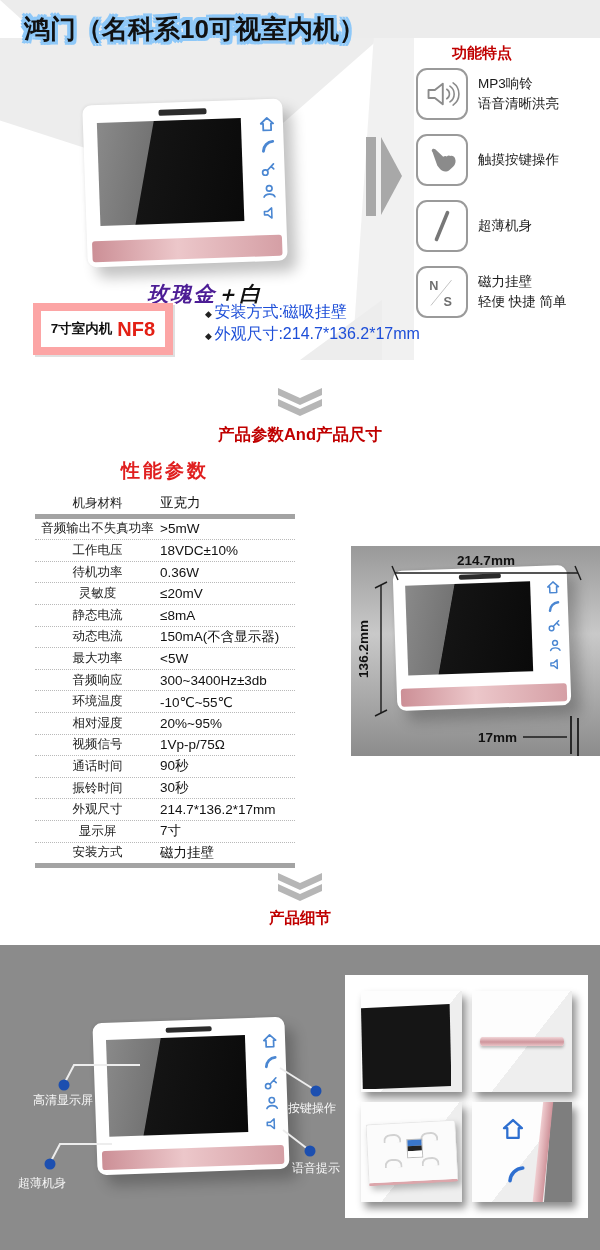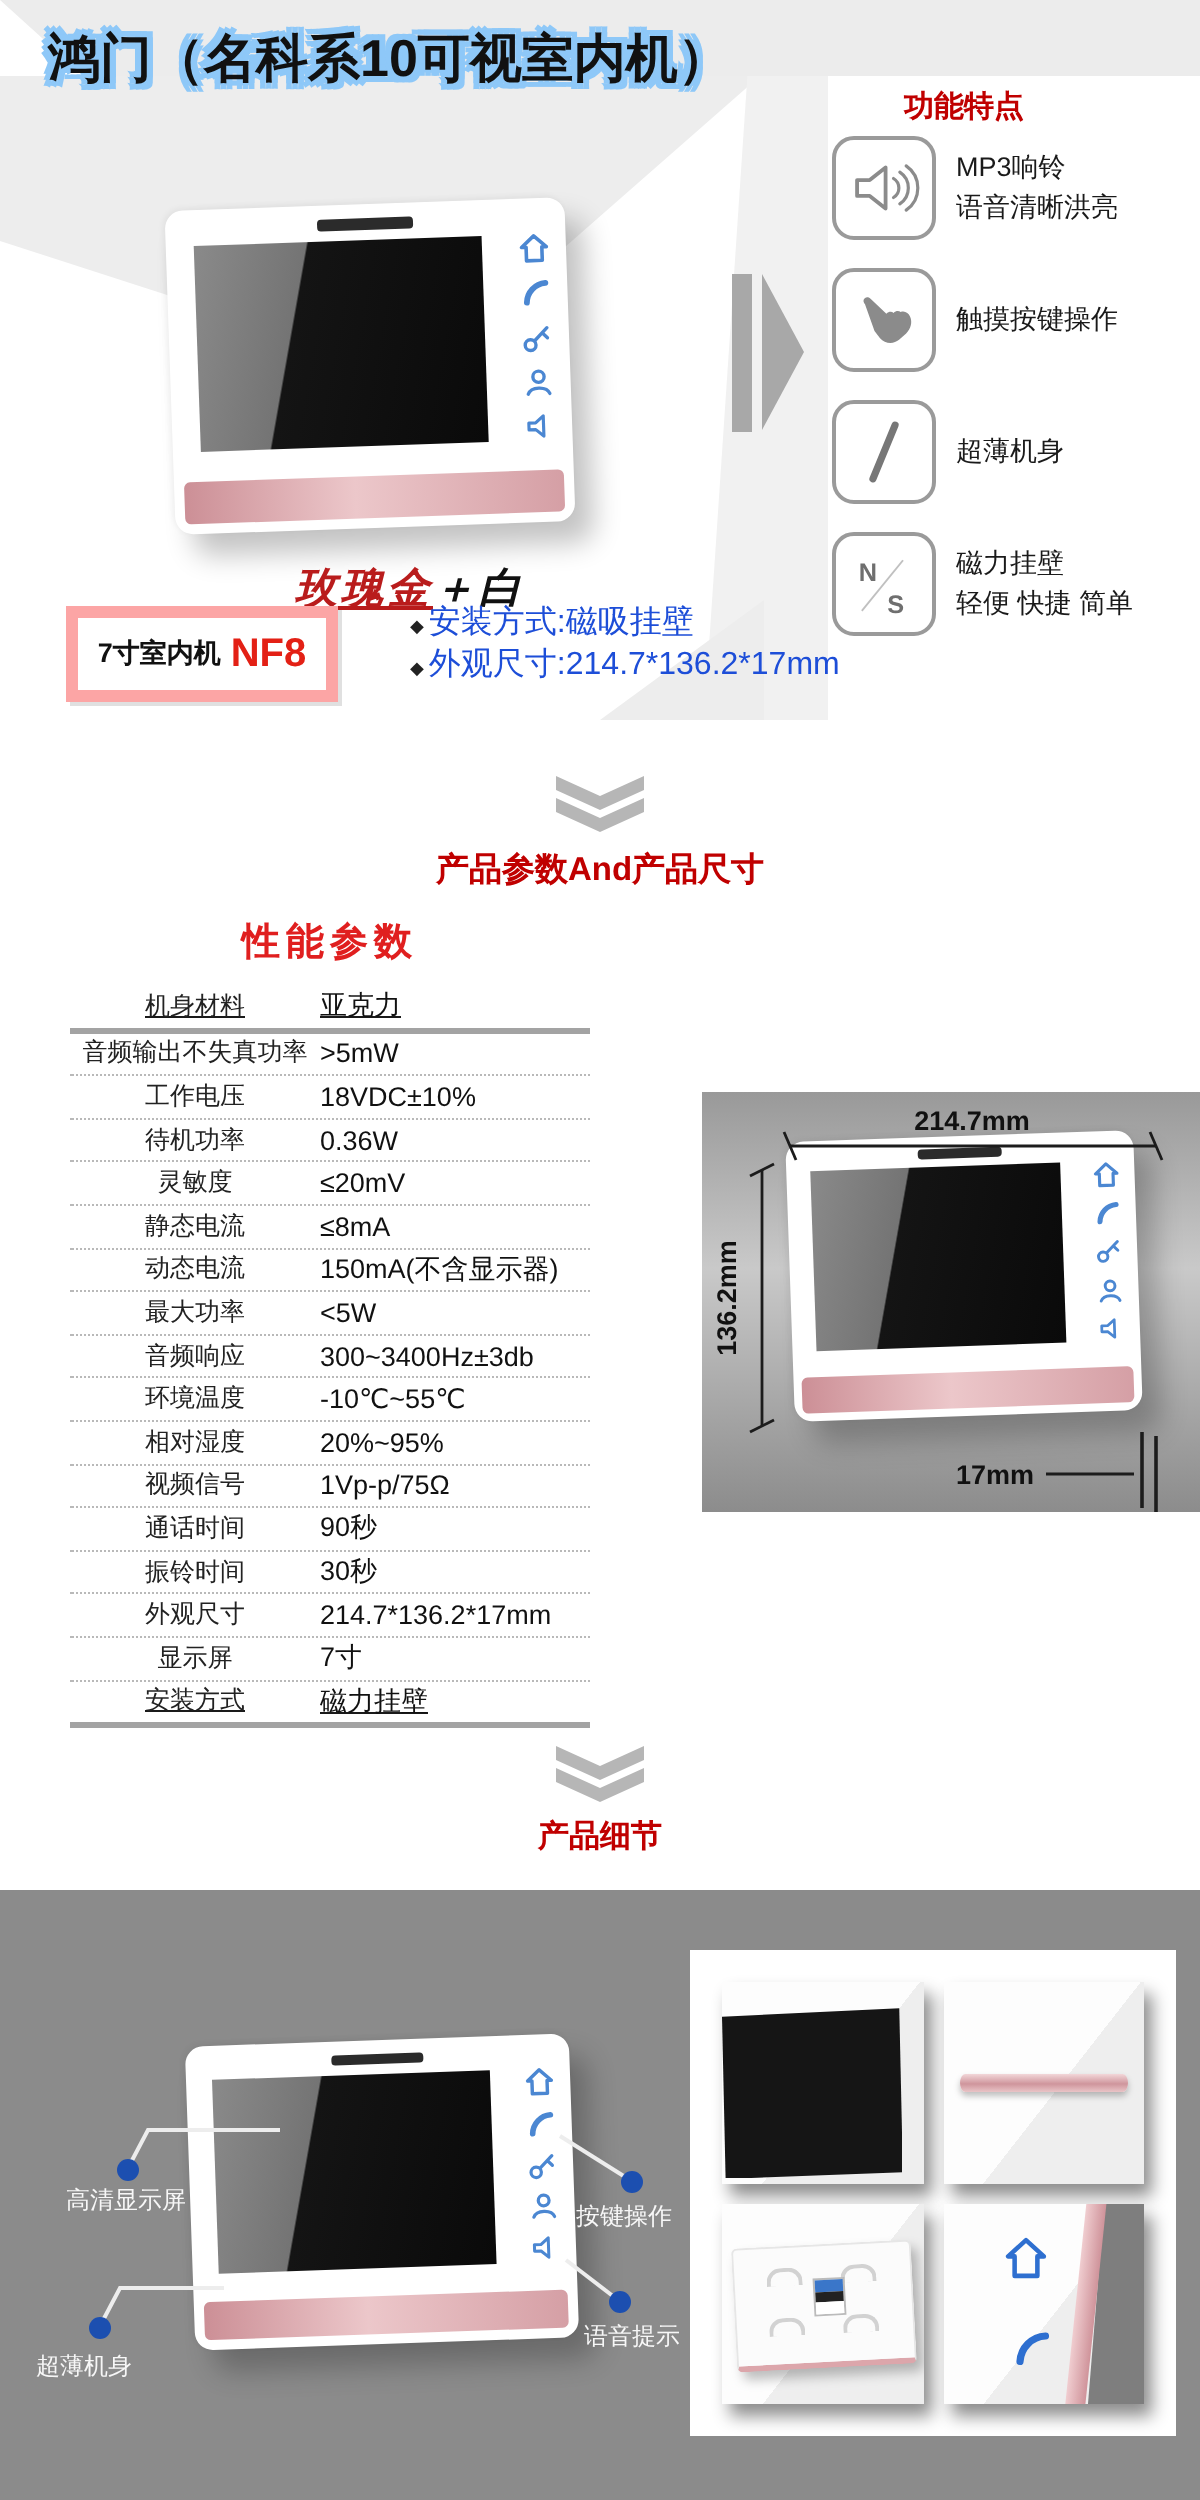--- a/index.html
+++ b/index.html
@@ -28,24 +28,24 @@
   .device-keys{position:absolute;right:3.5%;top:10%;height:66%;width:9%;display:flex;
           flex-direction:column;justify-content:space-between;align-items:center;}
   .device-keys svg{width:100%;height:auto;display:block;}
   .device-strip{position:absolute;left:2.5%;right:2.5%;bottom:3%;height:13%;border-radius:3px;
           background:linear-gradient(90deg,#cc8f96 0%,#ecc7ca 45%,#d59fa5 100%);}
   
   .hero-device{left:85px;top:102px;width:200px;height:162px;}
   .finish-label{position:absolute;left:100px;top:280px;width:210px;text-align:center;
           font-family:"DejaVu Serif","Liberation Serif",serif;font-style:italic;font-weight:bold;
           font-size:21px;letter-spacing:2px;}
-  .finish-accent{color:#b91c1c;text-decoration:underline;}
+  .finish-accent{color:#4c1d95;}
   .finish-rest{color:#111;}
   .model-box{position:absolute;left:33px;top:303px;width:124px;height:36px;background:#fff;
-          border:6px solid #fca5a5;box-shadow:2px 2px 0 rgba(0,0,0,.12);display:flex;
+          border:8px solid #fca5a5;box-shadow:2px 2px 0 rgba(0,0,0,.12);display:flex;
           align-items:center;justify-content:center;gap:5px;text-align:right;}
   .model-size{font-size:13.5px;font-weight:bold;color:#111;}
   .model-code{font-size:20px;font-weight:bold;color:#e32015;}
   .hero-bullets{position:absolute;left:205px;top:302px;}
   .hero-bullet{font-size:16px;color:#1d4ed8;line-height:20px;white-space:nowrap;}
   .hero-bullet::before{content:"◆  ";font-size:9px;color:#222;}
   
   .mid-arrow-bar{position:absolute;left:366px;top:137px;width:10px;height:79px;background:#a8a8a8;}
   .mid-arrow-tri{position:absolute;left:381px;top:137px;width:0;height:0;
           border-top:39.5px solid transparent;border-bottom:39.5px solid transparent;border-left:21px solid #a8a8a8;}
@@ -59,21 +59,21 @@
   
   .chevron{position:absolute;left:277px;width:46px;height:30px;}
   .chev-1{top:387px;} .chev-2{top:872px;}
   .section-label{position:absolute;left:150px;width:300px;text-align:center;font-weight:bold;color:#c00000;}
   .sec-1{top:424px;font-size:16.5px;} .sec-2{top:908px;font-size:15.5px;}
   
   .specs{position:absolute;left:35px;top:458px;width:260px;text-align:center;}
   .specs-title{font-size:19px;font-weight:bold;color:#e01f1f;letter-spacing:3px;}
   .specs-table{margin-top:9px;}
   .spec-row{display:flex;align-items:center;height:20.6px;border-bottom:1px dotted #b9b9b9;}
-  .spec-row:first-child,.spec-row:last-child{border-bottom:3px solid #a3a3a3;text-decoration:underline;}
+  .spec-row:first-child,.spec-row:last-child{border-bottom:5px solid #a3a3a3;}
   .spec-label{width:125px;flex:0 0 125px;font-size:12.5px;color:#222;white-space:nowrap;}
   .spec-value{font-size:13.5px;color:#111;white-space:nowrap;}
   
   .dim-figure{position:absolute;left:340px;top:546px;width:260px;height:210px;
           background:linear-gradient(180deg,#999 0%,#c9c9c9 42%,#8c8c8c 100%);margin-left:11px;}
   .dim-device{left:44px;top:22px;width:174px;height:140px;}
   .dim-overlay{position:absolute;left:0;top:0;pointer-events:none;}
   
   .detail-panel{position:absolute;left:0;top:945px;width:600px;height:305px;background:#8b8b8b;}
   .detail-device{left:95px;top:75px;width:192px;height:152px;}

